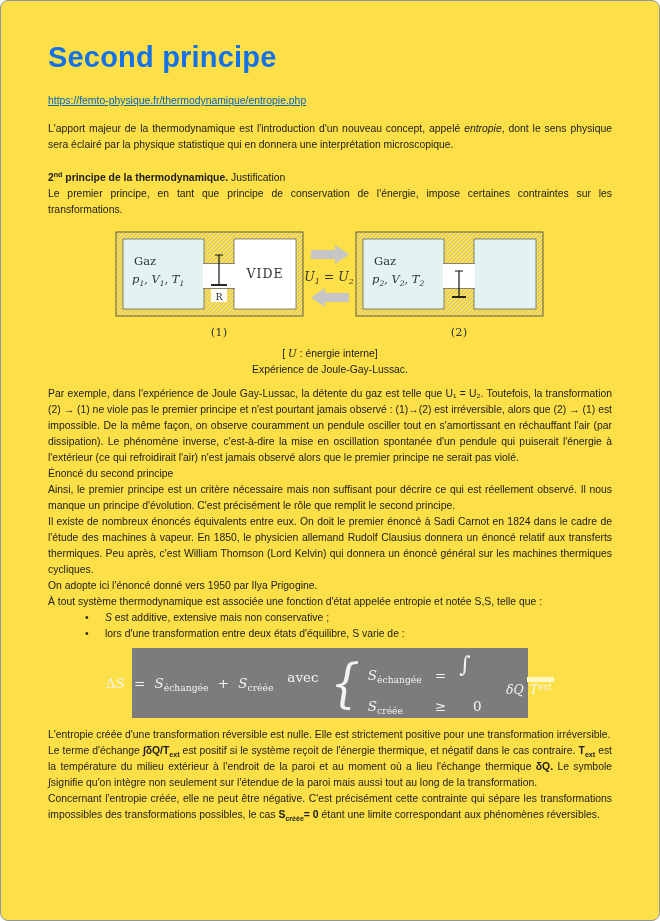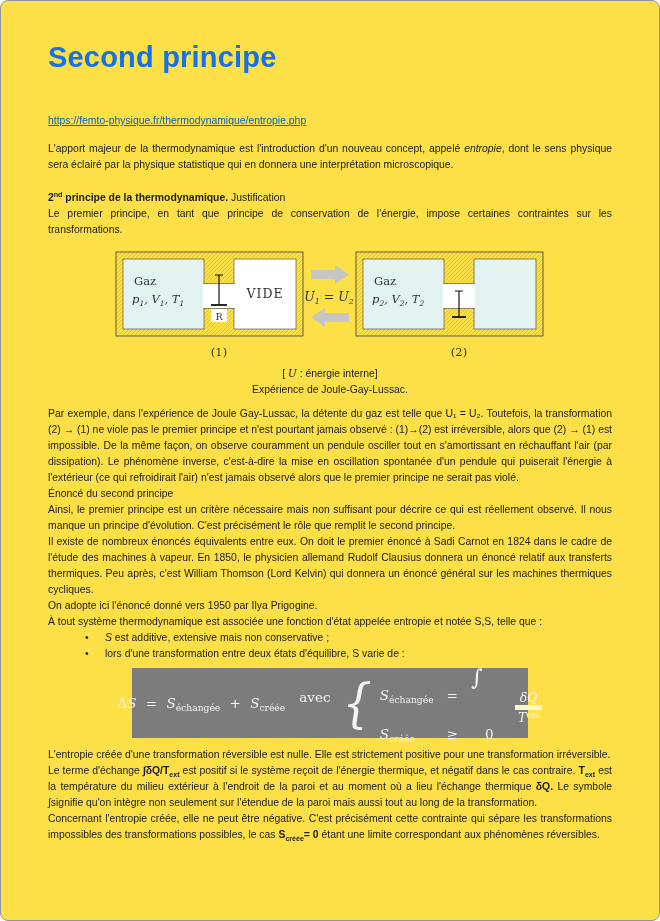--- a/index.html
+++ b/index.html
@@ -13,21 +13,21 @@
   .i{font-style:italic;}
   .mvar{font-family:"DejaVu Serif","Liberation Serif",serif;font-style:italic;}
   sub,sup{font-size:68%;line-height:0;position:relative;vertical-align:baseline;}
   sub{top:3px;} sup{top:-4px;}
 
   h1.title{
     margin:40px 0 0 0;font-size:29px;line-height:32px;font-weight:bold;
     color:var(--title-blue,#1571E8);letter-spacing:.2px;
   }
   a.src-link{
-    display:inline-block;margin-top:40px;font-size:10.4px;line-height:16px;
+    display:inline-block;margin-top:20px;font-size:10.4px;line-height:16px;
     color:var(--link-blue,#0563C1);text-decoration:underline;cursor:pointer;
   }
   p.para{margin:0;font-size:10.4px;line-height:16px;text-align:justify;}
   p.para.mt{margin-top:12px;}
   p.para.heading-gap{margin-top:17px;}
   p.para.after-fig{margin-top:8px;}
 
   figure.jgl{margin:9px 0 0 0;text-align:center;}
   figure.jgl svg{display:block;margin:0 auto;}
   figcaption{margin-top:3px;font-size:10.4px;line-height:16px;text-align:center;}
@@ -43,21 +43,21 @@
     font-size:13.5px;
   }
   .formula-box .up{font-style:normal;}
   .f-left{white-space:nowrap;}
   .f-op{padding:0 5px;font-style:normal;}
   .f-avec{margin:0 12px 12px 14px;font-style:normal;}
   .f-brace{font-size:46px;font-weight:400;transform:scaleY(1.12);margin-right:8px;line-height:0;}
   .f-sys{display:grid;grid-template-columns:auto auto auto;column-gap:13px;row-gap:1px;align-items:center;}
   .f-rel{font-style:normal;text-align:center;}
   .f-int{font-style:normal;font-size:22px;vertical-align:-3px;margin-right:3px;}
-  .frac{display:inline-flex;flex-direction:column;align-items:center;line-height:1.2;font-size:12.5px;vertical-align:middle;margin-left:44px;}
+  .frac{display:inline-flex;flex-direction:row;align-items:flex-end;line-height:1.2;font-size:12.5px;vertical-align:middle;margin-left:44px;}
   .frac .num{padding:0 3px;}
   .frac .den{border-top:5px solid #fef9c3;padding:0 3px;}
   .f-zero{padding-left:14px;font-style:normal;}
 
   
   .chamber{fill:var(--chamber-cyan,#E2F3F2);}
   .void-chamber{fill:#ffffff;}
   .arrow{fill:var(--arrow-gray,#C6C6C6);}
   .fig-serif{font-family:"DejaVu Serif","Liberation Serif",serif;fill:#333;}
   .fig-it{font-style:italic;}

